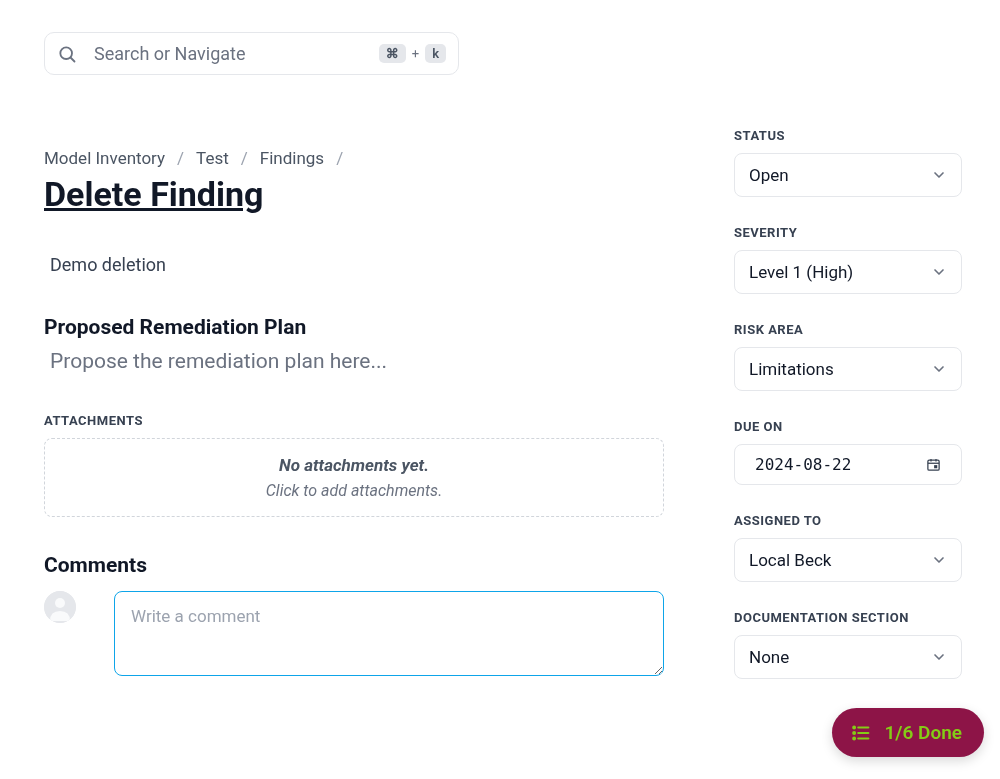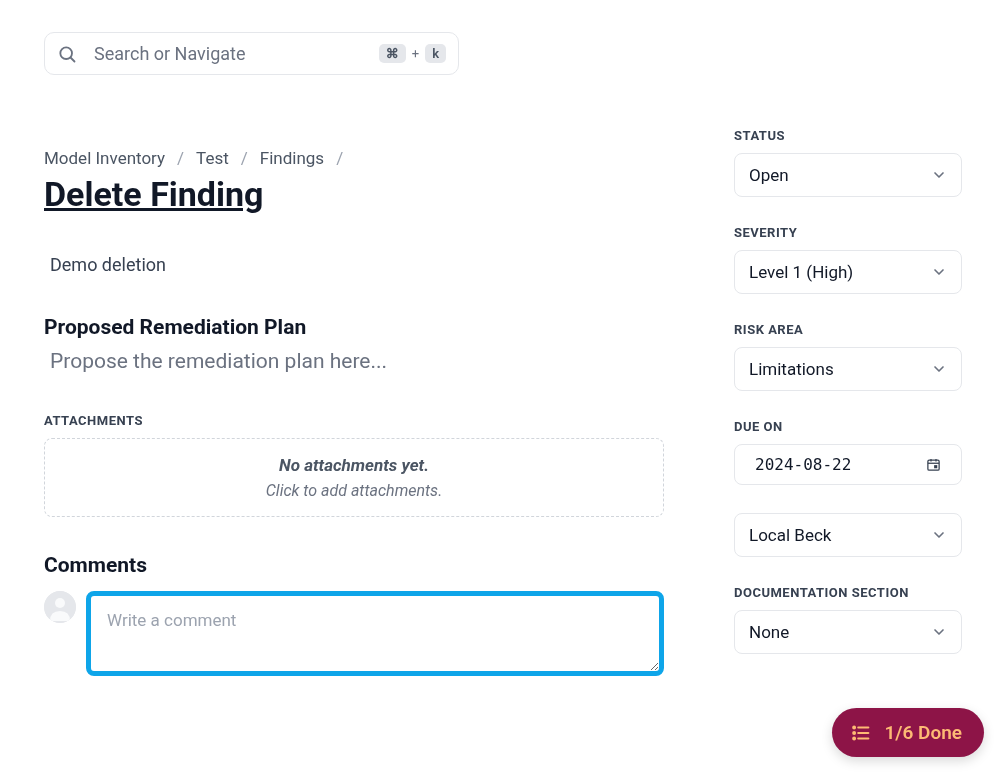--- a/index.html
+++ b/index.html
@@ -147,28 +147,29 @@
       border-radius: 50%;
       background: #e5e7eb;
       display: flex;
       align-items: center;
       justify-content: center;
       flex-shrink: 0;
       overflow: hidden;
     }
     .comment-input {
       flex: 1;
-      border: 5px solid #0ea5e9;
+      border: 1px solid #0ea5e9;
       border-radius: 8px;
       padding: 14px 16px;
       font-size: 17px;
       color: #374151;
       font-family: inherit;
       resize: both;
       height: 85px;
+      margin-left: 28px;
     }
     .comment-input::placeholder {
       color: #9ca3af;
     }
     .sidebar {
       position: absolute;
       right: 38px;
       top: 128px;
       width: 228px;
     }
@@ -205,21 +206,21 @@
     }
     .date-icon {
       color: #374151;
       display: flex;
     }
     .done-badge {
       position: absolute;
       bottom: 22px;
       right: 16px;
       background: #8d1447;
-      color: #fdba74;
+      color: #84cc16;
       border-radius: 999px;
       padding: 13px 22px 13px 18px;
       display: flex;
       align-items: center;
       gap: 12px;
       font-size: 19px;
       font-weight: 600;
       box-shadow: 0 4px 12px rgba(0,0,0,0.15);
       cursor: pointer;
     }
@@ -329,20 +330,21 @@
             <line x1="3" y1="10" x2="21" y2="10" stroke="currentColor" stroke-width="2"></line>
             <line x1="8" y1="3" x2="8" y2="7" stroke="currentColor" stroke-width="2"></line>
             <line x1="16" y1="3" x2="16" y2="7" stroke="currentColor" stroke-width="2"></line>
             <rect x="13" y="13" width="5" height="5" fill="currentColor"></rect>
           </svg>
         </span>
     </div>
   </div>
 
   <div class="field-group">
+    <div class="label-upper">ASSIGNED TO</div>
     <div class="select-box">
       <span>Local Beck</span>
       <span class="chevron">
           <svg width="16" height="16" viewBox="0 0 24 24" fill="none" stroke="currentColor" stroke-width="2.5" stroke-linecap="round" stroke-linejoin="round">
             <polyline points="6 9 12 15 18 9"></polyline>
           </svg>
         </span>
     </div>
   </div>
 

